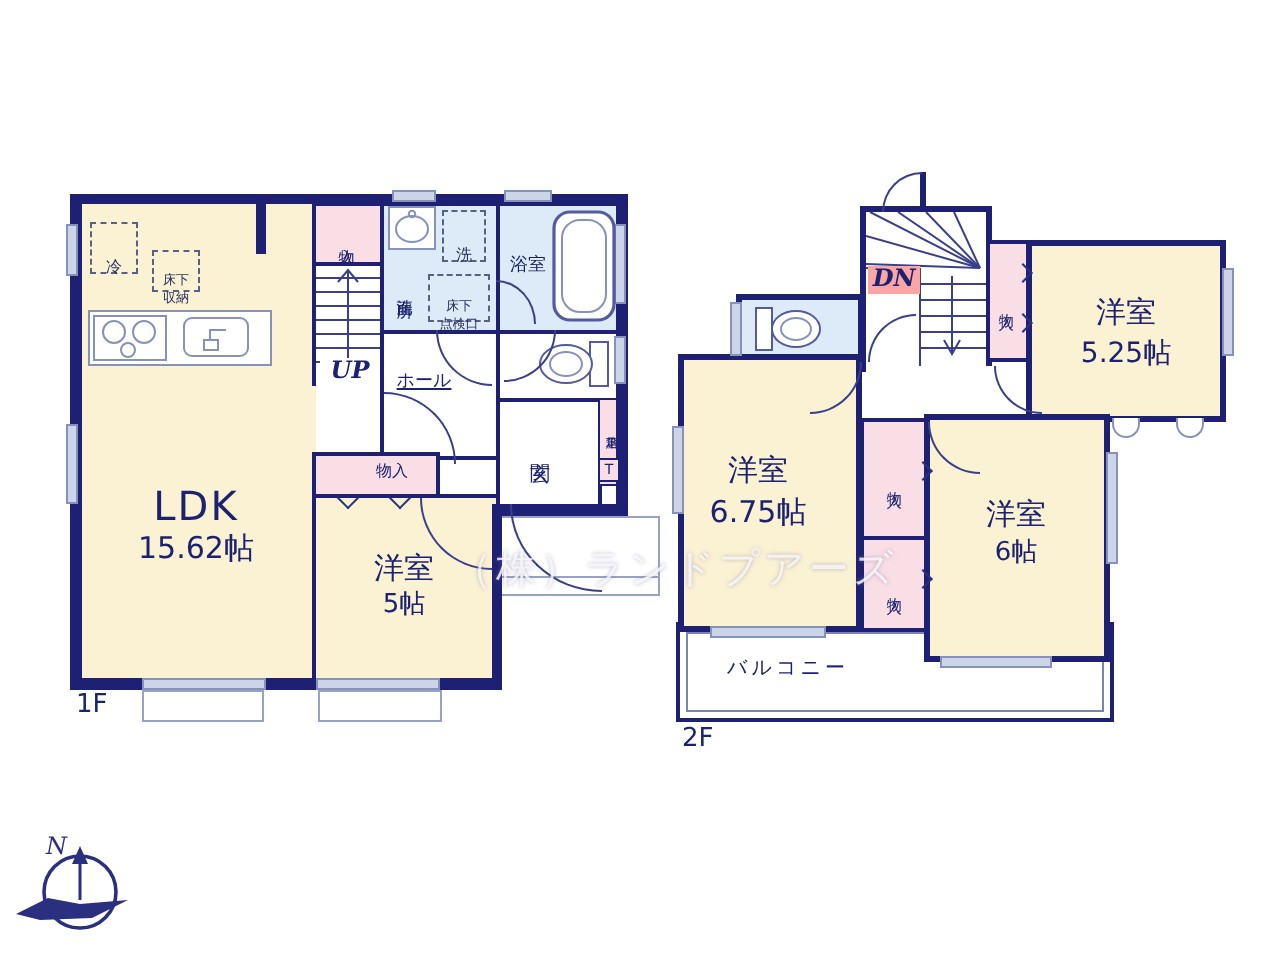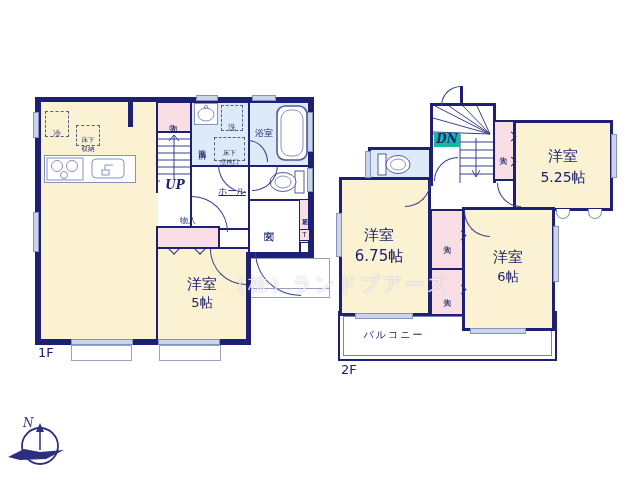--- a/index.html
+++ b/index.html
@@ -123,30 +123,32 @@
     <div class="abs arc" style="left:218px;top:165px;width:28px;height:28px;border-left-width:1.5px;border-bottom-width:1.5px;border-radius:0 0 0 100%;"></div>
     <div class="abs arc" style="left:192px;top:196px;width:36px;height:36px;border-top-width:1.5px;border-right-width:1.5px;border-radius:0 100% 0 0;"></div>
     <div class="abs arc" style="left:252px;top:165px;width:26px;height:26px;border-right-width:1.5px;border-bottom-width:1.5px;border-radius:0 0 100% 0;"></div>
     <div class="abs arc" style="left:248px;top:140px;width:20px;height:22px;border-top-width:1.5px;border-right-width:1.5px;border-radius:0 100% 0 0;"></div>
     <div class="abs arc" style="left:210px;top:249px;width:36px;height:36px;border-left-width:1.5px;border-bottom-width:1.5px;border-radius:0 0 0 100%;"></div>
     <div class="abs arc" style="left:255px;top:252px;width:46px;height:44px;border-left-width:1.5px;border-bottom-width:1.5px;border-radius:0 0 0 100%;"></div>
 
     <div class="abs chev" style="left:170px;top:245px;width:8px;height:8px;border-bottom-width:1px;border-right-width:1px;"></div>
     <div class="abs chev" style="left:196px;top:245px;width:8px;height:8px;border-bottom-width:1px;border-right-width:1px;"></div>
 
+    <div class="abs lbl" style="left:60px;top:242px;width:76px;font-size:20px;letter-spacing:1px;">LDK</div>
+    <div class="abs lbl" style="left:55px;top:266px;width:86px;font-size:15px;">15.62帖</div>
     <div class="abs lbl" style="left:172px;top:276px;width:60px;font-size:15px;">洋室</div>
     <div class="abs lbl" style="left:178px;top:296px;width:48px;font-size:13px;">5帖</div>
     <div class="abs lbl vtext" style="left:197px;top:124px;height:40px;font-size:8px;">洗面所</div>
     <div class="abs lbl" style="left:250px;top:128px;width:28px;font-size:9px;">浴室</div>
-    <div class="abs lbl" style="left:212px;top:186px;width:40px;font-size:9px;text-decoration:underline;">ホール</div>
+    <div class="abs lbl" style="left:192px;top:186px;width:40px;font-size:9px;text-decoration:underline;">ホール</div>
     <div class="abs lbl vtext" style="left:263px;top:209px;height:30px;font-size:10px;">玄関</div>
     <div class="abs lbl vtext" style="left:301px;top:201px;height:26px;font-size:6px;letter-spacing:0;">下足箱</div>
     <div class="abs lbl" style="left:299px;top:229px;width:11px;height:12px;border:1px solid #1e2173;background:#f9dee6;font-size:7px;line-height:11px;z-index:5;"><span>T</span></div>
     <div class="abs lbl vtext" style="left:168px;top:106px;height:24px;font-size:8px;letter-spacing:0;">物入</div>
-    <div class="abs lbl" style="left:172px;top:216px;width:32px;font-size:8px;">物入</div>
+    <div class="abs lbl" style="left:172px;top:231px;width:32px;font-size:8px;text-align:right;">物入</div>
     <div class="abs lbl ital" style="left:160px;top:179px;width:30px;font-size:12px;background:#fff;">UP</div>
     <div class="abs lbl" style="left:38px;top:346px;width:26px;font-size:13px;text-align:left;">1F</div>
   </div>
 
   <div class="abs" style="left:0;top:0;width:640px;height:480px;">
 
     <div class="abs" style="left:338px;top:311px;width:219px;height:50px;border:2px solid #1e2173;z-index:0;background:#fff;"></div>
     <div class="abs" style="left:343px;top:316px;width:209px;height:40px;border:1px solid #7b84b4;z-index:0;background:#fff;"></div>
 
     <div class="abs white room3" style="left:430px;top:103px;width:66px;height:83px;border-bottom:none;"></div>
@@ -207,21 +209,21 @@
     <div class="abs chev" style="left:458px;top:232px;width:7px;height:7px;border-top-width:1px;border-right-width:1px;"></div>
     <div class="abs chev" style="left:458px;top:286px;width:7px;height:7px;border-top-width:1px;border-right-width:1px;"></div>
 
     <div class="abs lbl" style="left:537px;top:148px;width:52px;font-size:15px;">洋室</div>
     <div class="abs lbl" style="left:533px;top:169px;width:60px;font-size:14px;">5.25帖</div>
     <div class="abs lbl" style="left:353px;top:227px;width:52px;font-size:15px;">洋室</div>
     <div class="abs lbl" style="left:348px;top:248px;width:62px;font-size:15px;">6.75帖</div>
     <div class="abs lbl" style="left:482px;top:249px;width:52px;font-size:15px;">洋室</div>
     <div class="abs lbl" style="left:488px;top:270px;width:40px;font-size:13px;">6帖</div>
     <div class="abs lbl" style="left:354px;top:329px;width:80px;font-size:10px;letter-spacing:2px;z-index:5;">バルコニー</div>
-    <div class="abs lbl ital" style="left:434px;top:133px;width:26px;font-size:12px;background:#14b8a6;">DN</div>
+    <div class="abs lbl ital" style="left:434px;top:133px;width:26px;font-size:12px;background:#fca5a5;">DN</div>
     <div class="abs lbl vtext" style="left:498px;top:138px;height:26px;font-size:7.5px;letter-spacing:0;">物入</div>
     <div class="abs lbl vtext" style="left:442px;top:227px;height:26px;font-size:7.5px;letter-spacing:0;">物入</div>
     <div class="abs lbl vtext" style="left:442px;top:280px;height:26px;font-size:7.5px;letter-spacing:0;">物入</div>
     <div class="abs lbl" style="left:341px;top:363px;width:26px;font-size:13px;text-align:left;">2F</div>
   </div>
 
   <div class="abs wm" style="left:226px;top:224px;">（株）ランドプアーズ</div>
 
   <svg class="abs" style="left:6px;top:410px;z-index:5;" width="62" height="62" viewBox="0 0 62 62">
     <circle cx="34" cy="36" r="18" fill="none" stroke="#2a2f80" stroke-width="1.8"></circle>

